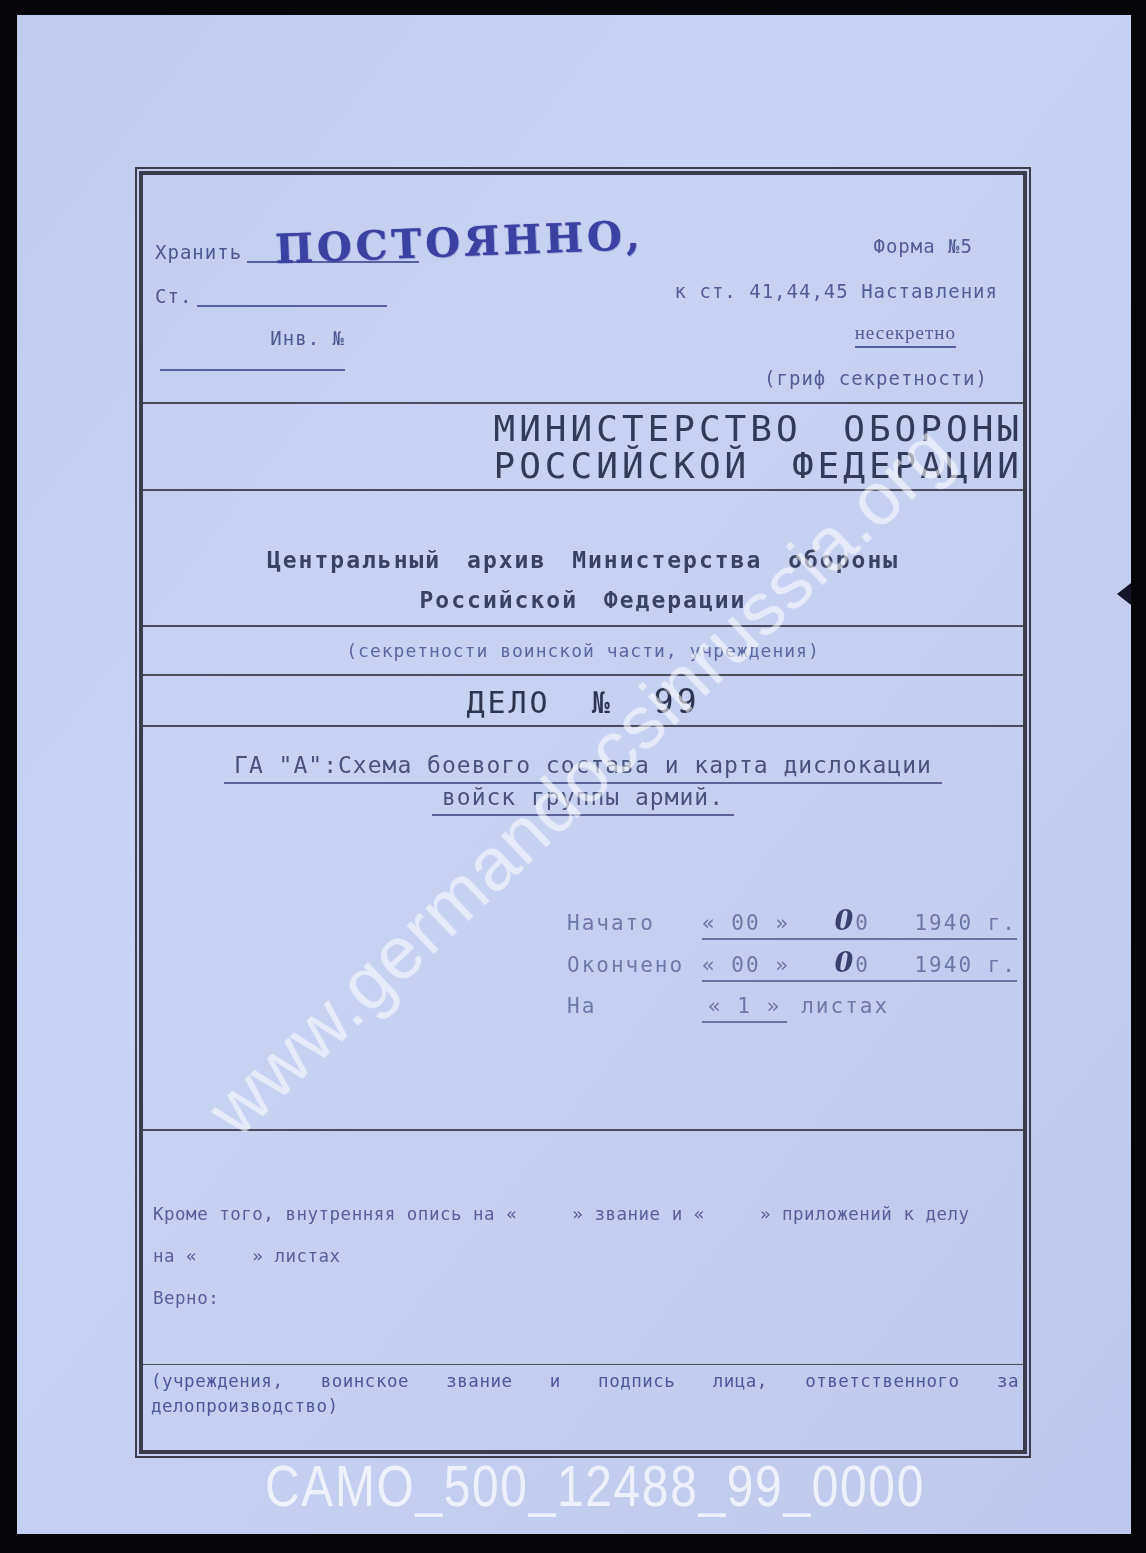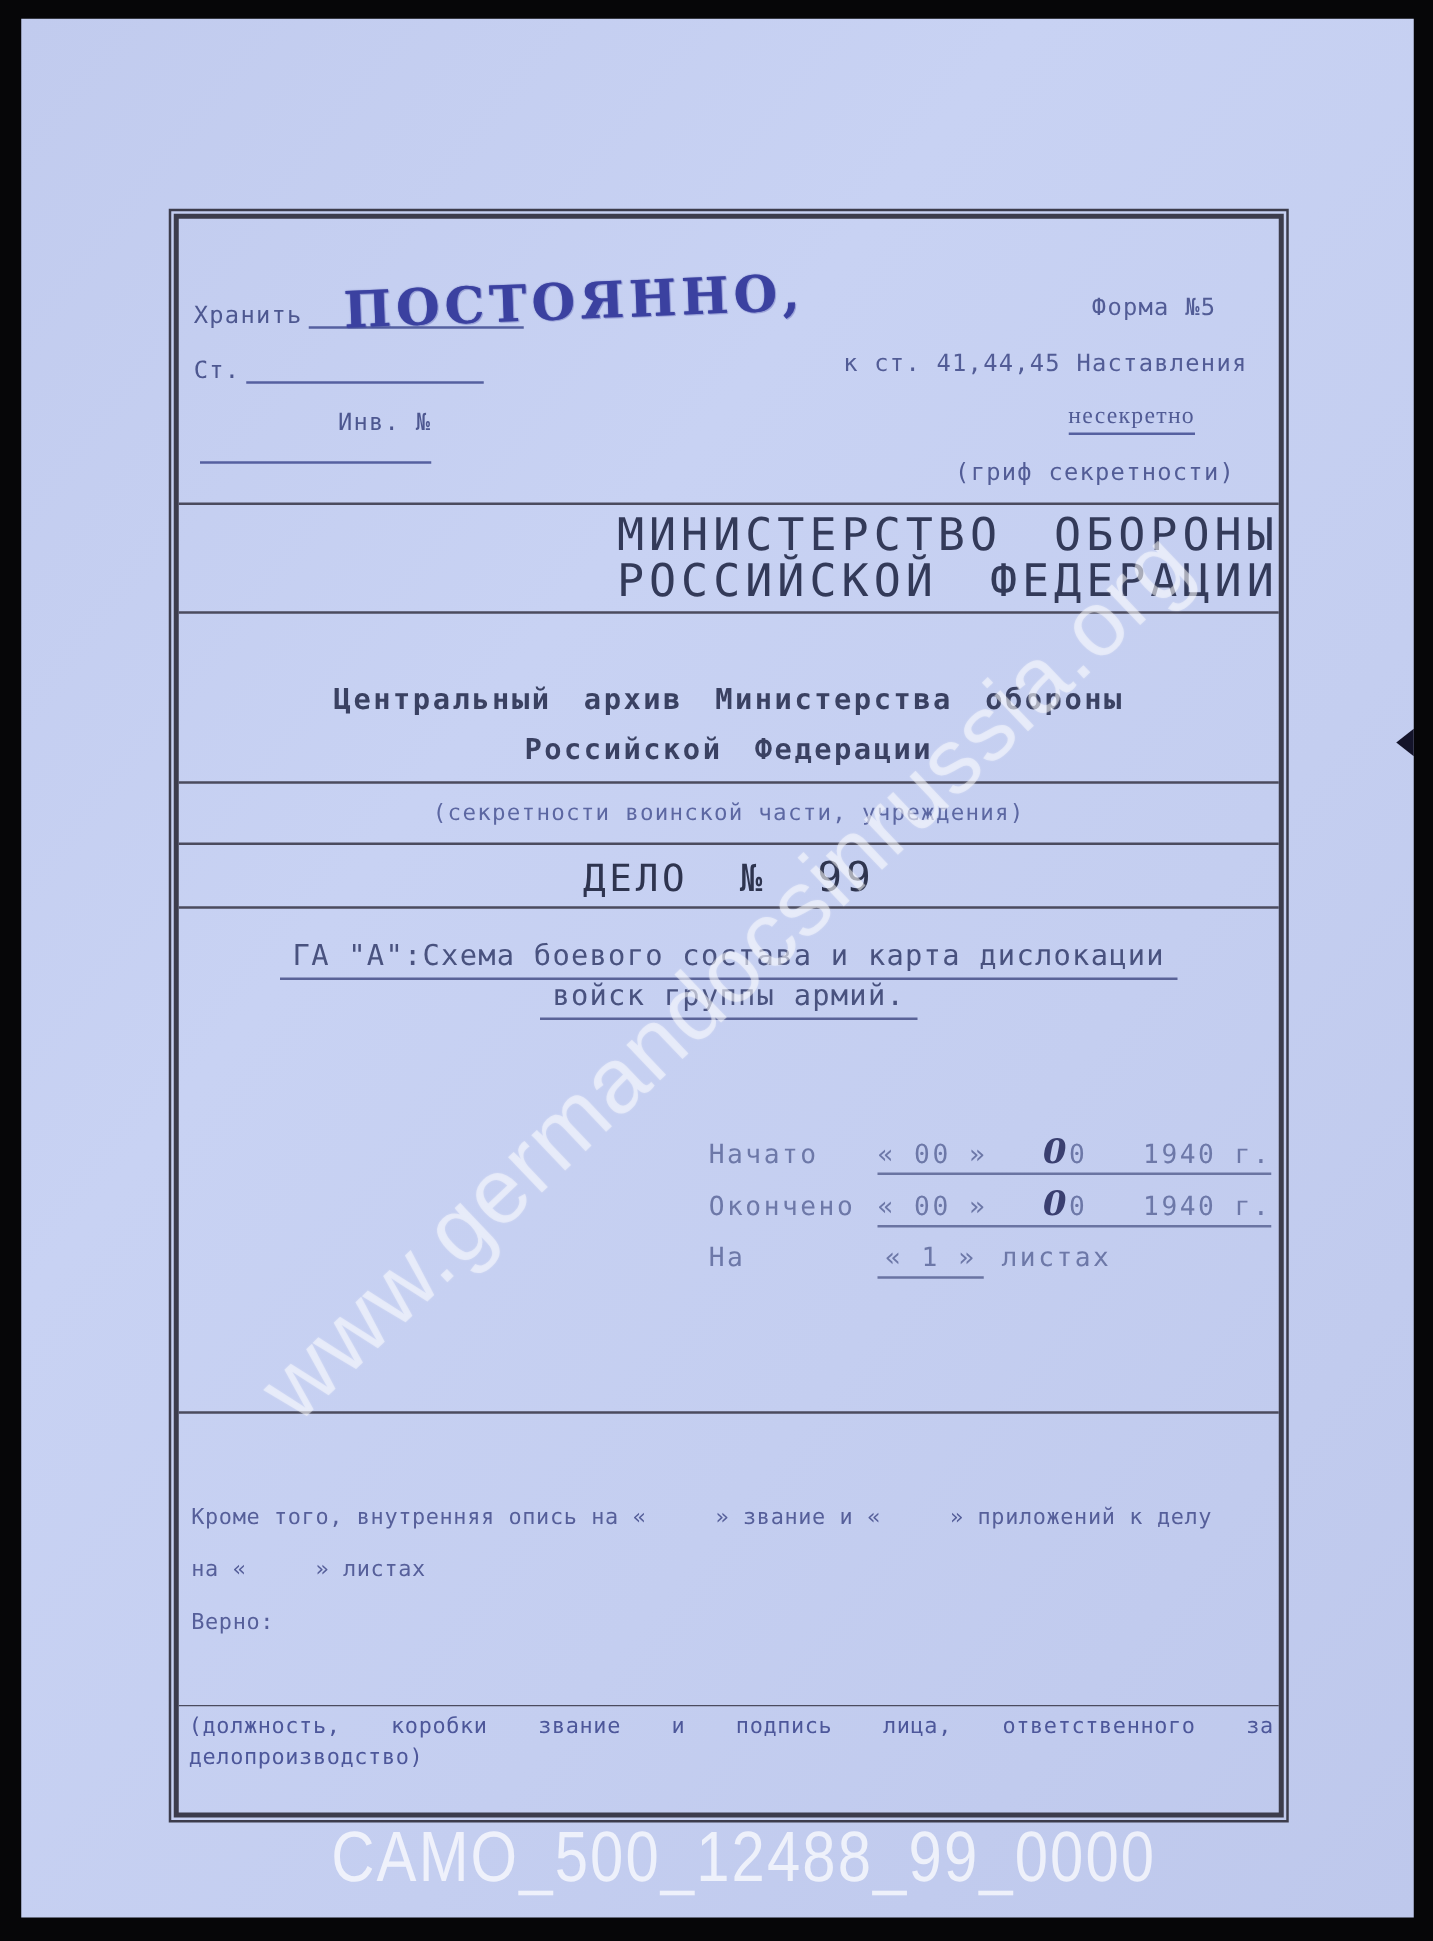--- a/index.html
+++ b/index.html
@@ -171,21 +171,21 @@
       </div>
       <div class="date-row" style="top:819px;">
         <span class="date-label">На</span>
         <span class="sheets-val pre">« 1 »</span>
         <span style="margin-left:14px;">листах</span>
       </div>
 
       <div class="foot pre" style="left:10px;top:1029px;">Кроме того, внутренняя опись на «     » звание и «     » приложений к делу</div>
       <div class="foot pre" style="left:10px;top:1071px;">на «     » листах</div>
       <div class="foot" style="left:10px;top:1113px;">Верно:</div>
-      <div class="caption" style="top:1196px;">(должность, коробки звание и подпись лица, ответственного за</div>
+      <div class="caption" style="top:1196px;">(учреждения, воинское звание и подпись лица, ответственного за</div>
       <div class="caption2" style="top:1221px;">делопроизводство)</div>
 
     </div>
   </div>
 
   <div class="wm-diag">www.germandocsinrussia.org</div>
   <div class="wm-code">CAMO_500_12488_99_0000</div>
 
   <div class="artifact"></div>
 

